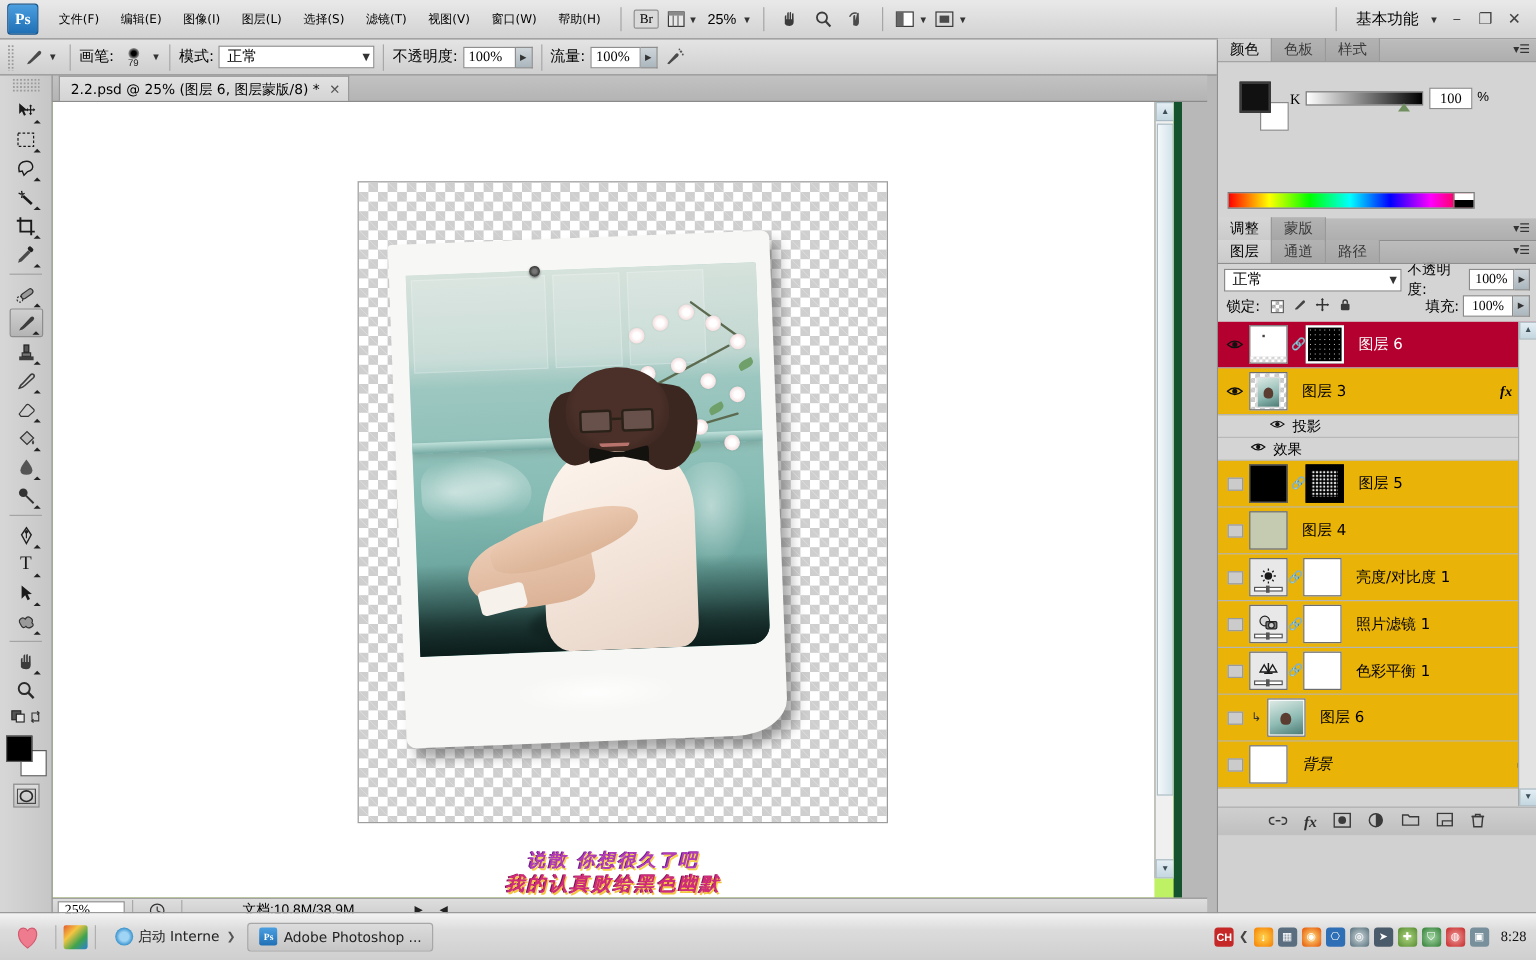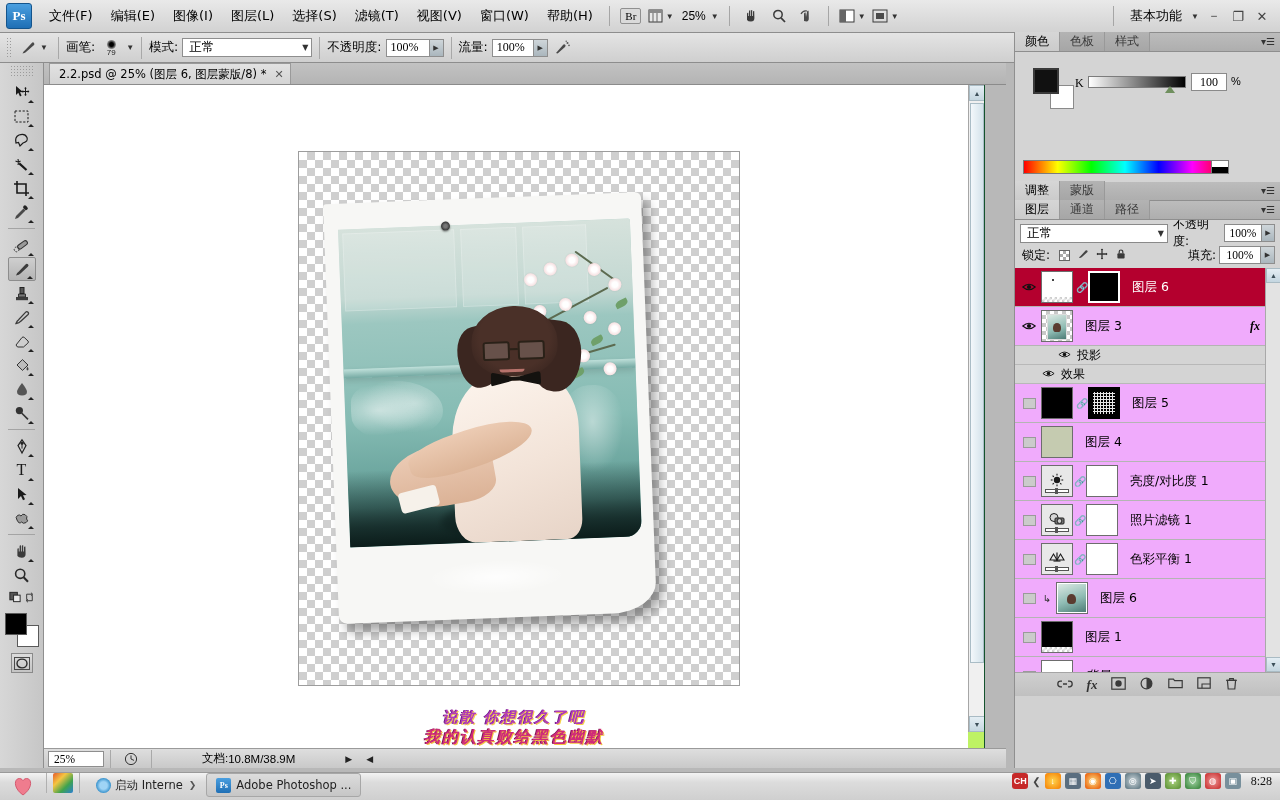--- a/index.html
+++ b/index.html
@@ -23,21 +23,21 @@
   }
   .ps-logo {
     width: 26px; height: 26px; margin-left: 6px; margin-right: 8px;
     background: linear-gradient(#4a9fe0, #1f6fb5);
     border: 1px solid #14548c; border-radius: 3px;
     color: #fff; font-weight: bold; font-size: 13px;
     display: flex; align-items: center; justify-content: center;
     font-family: "Liberation Serif", serif;
   }
   .menu-item {
-    padding: 4px 9px; font-size: 13px; white-space: nowrap;
+    padding: 4px 9px; font-size: 10px; white-space: nowrap;
     font-family: "DejaVu Sans", sans-serif;
   }
   .mb-sep { width: 1px; height: 20px; background: #a6a6a6; margin: 0 7px; }
   .mb-right { margin-left: auto; display: flex; align-items: center; padding-right: 6px; }
   .tbtn {
     min-width: 22px; height: 22px; margin: 0 3px;
     display: flex; align-items: center; justify-content: center;
     font-size: 12px;
   }
   .brbox {
@@ -118,21 +118,21 @@
   .colorsel { position:relative; width:34px;height:34px;margin:6px auto 0; }
   .cs-fg { position:absolute; left:0; top:0; width:22px;height:22px; background:#000; border:1px solid #5a5a5a; }
   .cs-bg { position:absolute; left:12px; top:12px; width:22px;height:22px; background:#fff; border:1px solid #5a5a5a; }
   .qmask { width:22px;height:20px;margin:6px auto 0;border:1px solid #8a8a8a;
     background:linear-gradient(#dcdcdc,#c4c4c4); display:flex;align-items:center;justify-content:center;font-size:12px;}
 
   
   .canvas-area {
     position:absolute; left:44px; top:85px; width:941px; height:663px;
     background:#bef264;
-    border-right:1px solid #14532d;
+    border-right:7px solid #14532d;
     overflow:hidden;
   }
   .canvas-bg { position:absolute; left:0; top:0; right:16px; bottom:0; background:#ffffff; }
   .doc-canvas {
     position:absolute; left:254px; top:66px; width:442px; height:535px;
     background-color:#fff;
     background-image:
       linear-gradient(45deg,#cfcfcf 25%,transparent 25%,transparent 75%,#cfcfcf 75%),
       linear-gradient(45deg,#cfcfcf 25%,transparent 25%,transparent 75%,#cfcfcf 75%);
     background-size:16px 16px;
@@ -287,21 +287,21 @@
     display:flex;align-items:center;justify-content:center;font-size:11.5px; font-family:"Liberation Serif",serif;}
   .lock-icons { display:flex; align-items:center; gap:7px; margin-left:6px; font-size:11px; }
   .lock-sq { width:11px;height:11px;
     background-image:linear-gradient(45deg,#aaa 25%,transparent 25%,transparent 75%,#aaa 75%),
                      linear-gradient(45deg,#aaa 25%,transparent 25%,transparent 75%,#aaa 75%);
     background-size:6px 6px; background-position:0 0,3px 3px; background-color:#fff;
     border:1px solid #666; }
 
   .layer-list { position:relative; background:#d4d4d4; height:404px; overflow:hidden; }
   .layer-row { display:flex; align-items:center; height:39px;
-    border-bottom:1px solid #b4b4b4; background:#f0abfc; position:relative; padding-left:2px; }
+    border-bottom:1px solid #b4b4b4; background:#eab308; position:relative; padding-left:2px; }
   .layer-row.selected { background:#b4002e; color:#fff; }
   .eye-cell { width:24px; display:flex; align-items:center; justify-content:center; }
   .thumb { width:32px;height:32px;border:1px solid #6d6d6d;background:#fff; margin-right:2px; position:relative; overflow:hidden; }
   .thumb.chk {
     background-image:linear-gradient(45deg,#c8c8c8 25%,transparent 25%,transparent 75%,#c8c8c8 75%),
                      linear-gradient(45deg,#c8c8c8 25%,transparent 25%,transparent 75%,#c8c8c8 75%);
     background-size:8px 8px; background-position:0 0,4px 4px; background-color:#fff;
   }
   .thumb.black { background:#000; }
   .thumb.white { background:#fff; }
@@ -330,23 +330,23 @@
   .clip-arrow { width:12px; text-align:center; font-size:10px; color:#333; }
   .pl-scroll { position:absolute; right:0; top:0; width:15px; height:100%; background:#e3e3e3; border-left:1px solid #a9a9a9; }
   .pl-sbtn { width:15px;height:15px;background:linear-gradient(#e4eef4,#c4d6e0);border:1px solid #a9bbc4;
     display:flex;align-items:center;justify-content:center;font-size:7px;color:#3c4f59;}
 
   .lp-footer { height:24px; background:linear-gradient(#cfcfcf,#c0c0c0); border-top:1px solid #a5a5a5;
     display:flex; align-items:center; justify-content:center; gap:14px; font-size:12px; color:#333; }
   .lock-icon-small { font-size:11px; }
 
   
-  .taskbar { position:absolute; left:0; bottom:0; width:1280px; height:28px;
+  .taskbar { position:absolute; left:0; bottom:0; width:1280px; height:40px;
     background:linear-gradient(#f3f3f3,#dcdcdc 35%,#cfcfcf); border-top:1px solid #9a9a9a;
-    display:flex; align-items:flex-start; }
+    display:flex; align-items:center; }
   .tb-start { width:34px;height:26px;margin-left:6px; display:flex;align-items:center;justify-content:center;
     font-size:19px; color:#e06b7e; }
   .tb-qsep { width:1px;height:20px;background:#b0b0b0;margin:0 6px; }
   .tb-ql { width:20px;height:20px; display:flex;align-items:center;justify-content:center;
     background:linear-gradient(135deg,#e35b2c,#f5c542,#3fa34d,#2b7fd4); border-radius:2px; font-size:9px;}
   .tb-item { height:24px; display:flex; align-items:center; padding:0 9px; font-size:11.5px;
     border:1px solid transparent; font-family:"DejaVu Sans",sans-serif; color:#222; }
   .tb-item.active { background:linear-gradient(#dcdcdc,#c6c6c6); border:1px solid #a7a7a7; border-radius:3px; }
   .ie-ico { width:15px;height:15px;border-radius:50%;
     background:radial-gradient(#9fd4f5 35%, #1a7fc1 80%); margin-right:4px; }
@@ -958,32 +958,20 @@
           <div style="width:13px;height:11px;border:1px solid #9a9a9a;background:#cbcbcb;"></div>
         </div>
         <span class="clip-arrow">↳</span>
         <div class="thumb" style="margin-left:3px;">
           <div style="position:absolute;inset:1px;background:linear-gradient(160deg,#dde9e4,#8fbcb4 55%,#4d7c76);"></div>
           <div style="position:absolute;left:10px;top:11px;width:9px;height:10px;background:#5a3c30;border-radius:50% 50% 40% 40%;"></div>
         </div>
         <span class="layer-name">图层 6</span>
       </div>
 
-      <div class="layer-row">
-        <div class="eye-cell">
-          <div style="width:13px;height:11px;border:1px solid #9a9a9a;background:#cbcbcb;"></div>
-        </div>
-        <div class="thumb black">
-          <div style="position:absolute;left:0;bottom:0;width:100%;height:5px;
-            background-image:linear-gradient(45deg,#cfcfcf 25%,transparent 25%,transparent 75%,#cfcfcf 75%),
-            linear-gradient(45deg,#cfcfcf 25%,transparent 25%,transparent 75%,#cfcfcf 75%);
-            background-size:5px 5px;background-position:0 0,2.5px 2.5px;background-color:#fff;"></div>
-        </div>
-        <span class="layer-name">图层 1</span>
-      </div>
 
       <div class="layer-row">
         <div class="eye-cell">
           <div style="width:13px;height:11px;border:1px solid #9a9a9a;background:#cbcbcb;"></div>
         </div>
         <div class="thumb white"></div>
         <span class="layer-name italic">背景</span>
         <div class="fx-cell">
           <span class="lock-icon-small">
             <svg width="11" height="12" viewBox="0 0 12 12">

